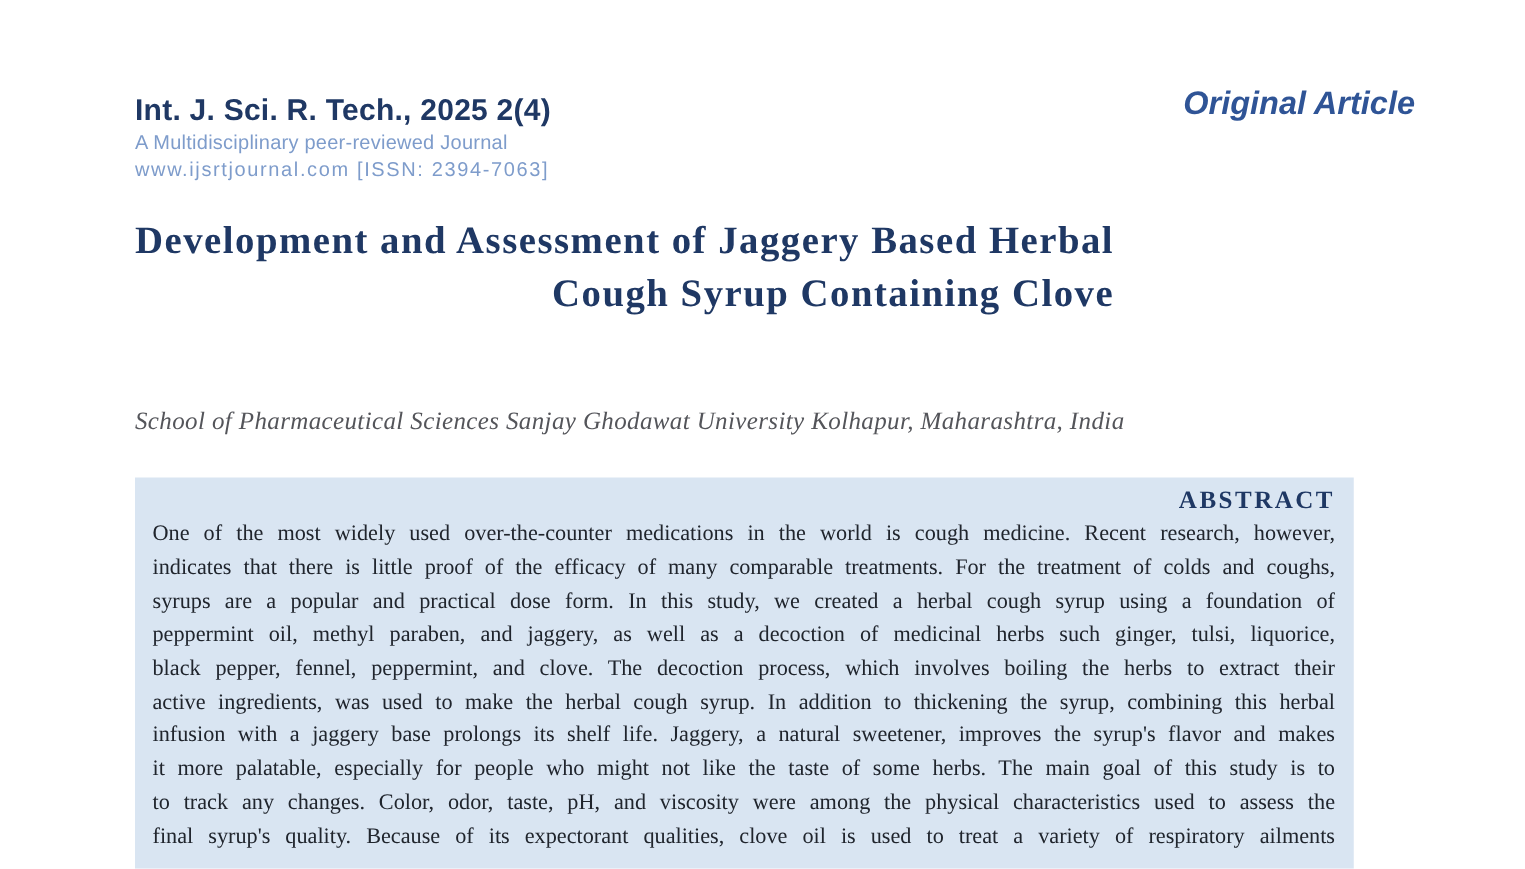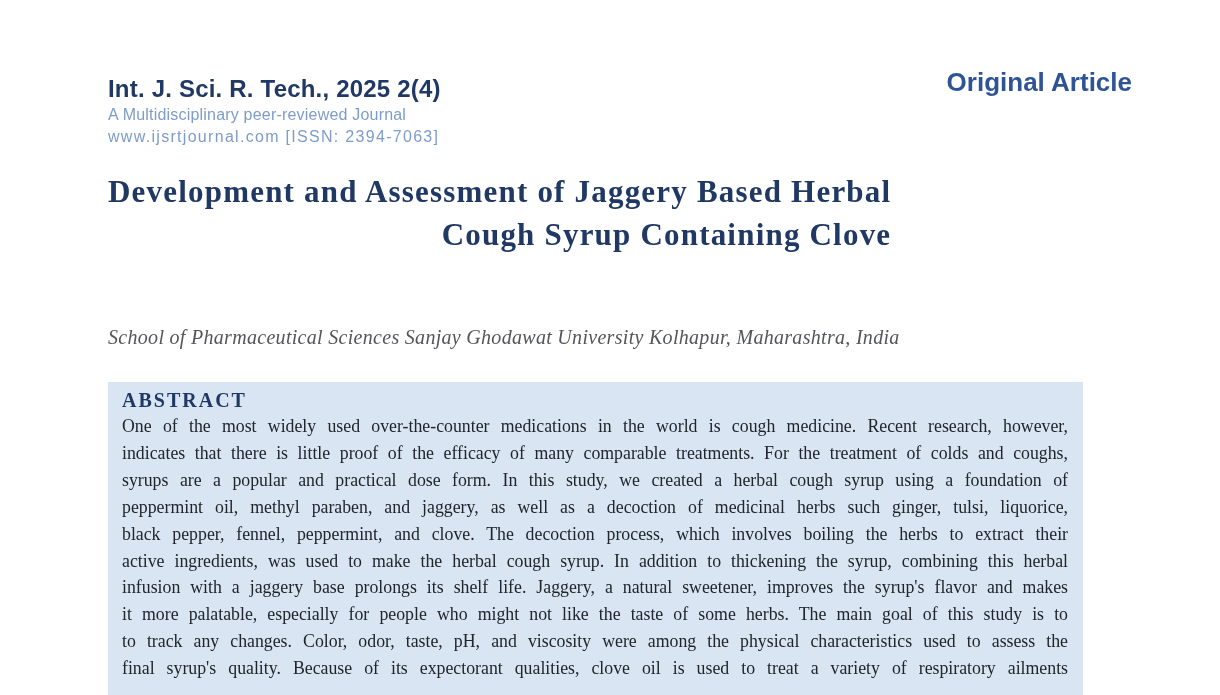--- a/index.html
+++ b/index.html
@@ -32,21 +32,21 @@
   .journal-url {
     margin-top: 1px;
     font-size: 16px; line-height: 21px;
     color: #7E9CCB; letter-spacing: 1.3px;
   }
 
   
   .article-type {
     position: absolute; top: 65px; right: 124px;
     font-family: "Liberation Sans", sans-serif;
-    font-weight: bold;
+    font-style: italic; font-weight: bold;
     font-size: 26px; line-height: 34px;
     color: #2F5496;
   }
 
   
   .title {
     position: absolute; left: 108px; top: 170px; margin: 0;
     font-family: "Liberation Serif", serif;
     font-weight: bold; font-size: 31px; line-height: 43px;
     color: #1F3864; letter-spacing: 1.2px;
@@ -73,21 +73,21 @@
   .abstract {
     position: absolute; left: 108px; top: 382px;
     width: 975px; height: 400px;
     box-sizing: border-box;
     padding: 6px 15px 0 14px;
     background: #D9E5F2;
   }
   .abstract-heading {
     font-family: "Liberation Serif", serif;
     font-weight: bold; font-size: 20px; line-height: 24px;
-    color: #1F3864; letter-spacing: 2px;
+    color: #1F3864; letter-spacing: 2px; text-align: right;
   }
   .abstract-body { margin-top: 1px; }
   .abs-line {
     font-family: "Liberation Serif", serif;
     font-size: 17.8px; line-height: 26.9px;
     color: #20252D;
     text-align: justify;
     text-align-last: justify;
   }
 </style>

